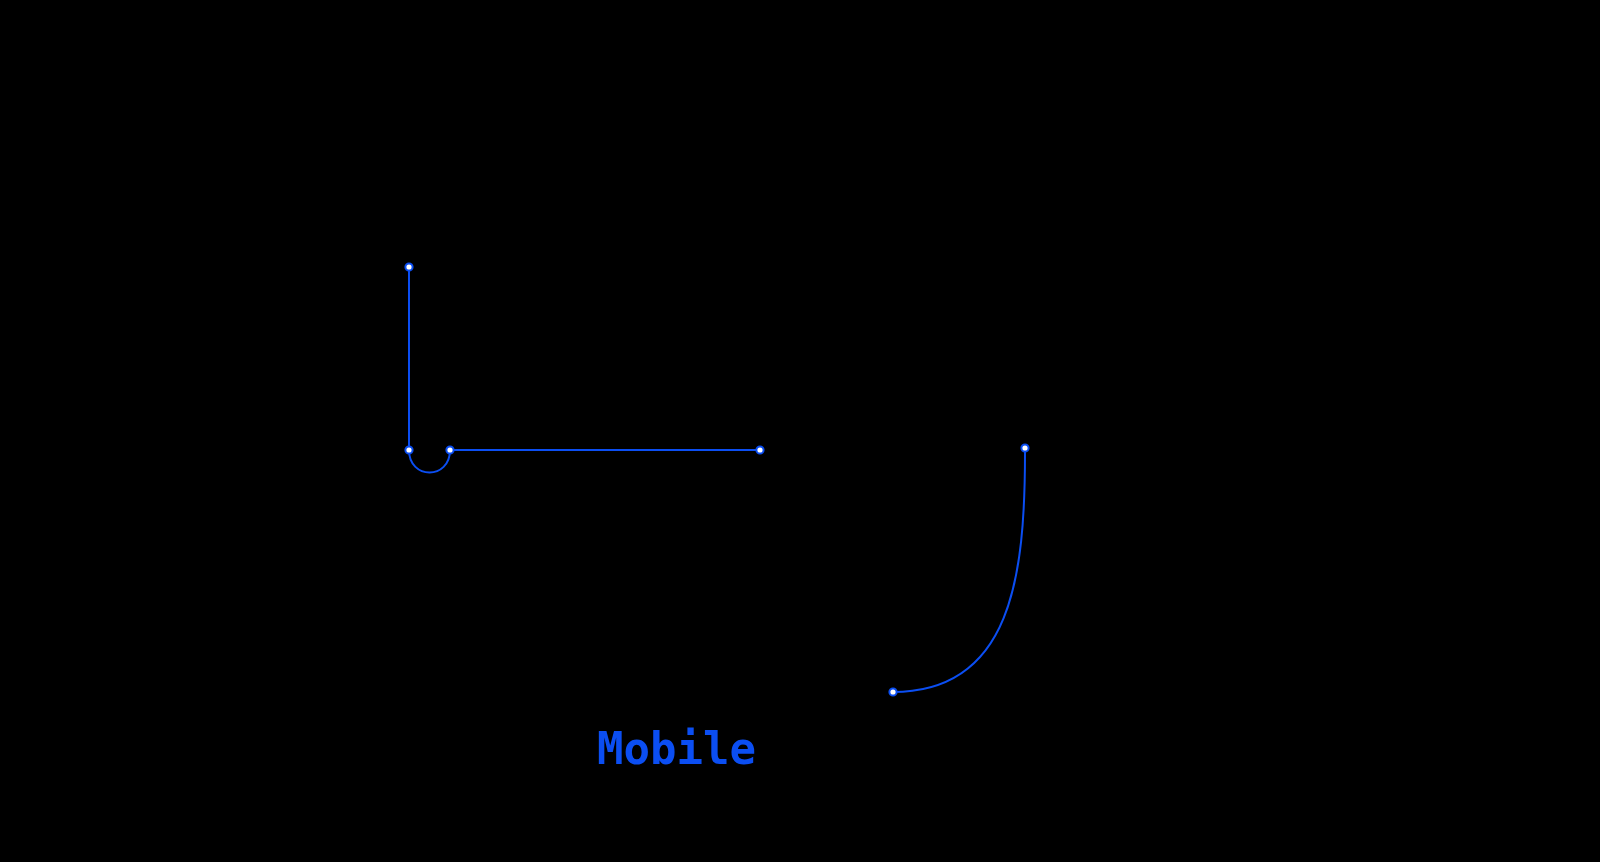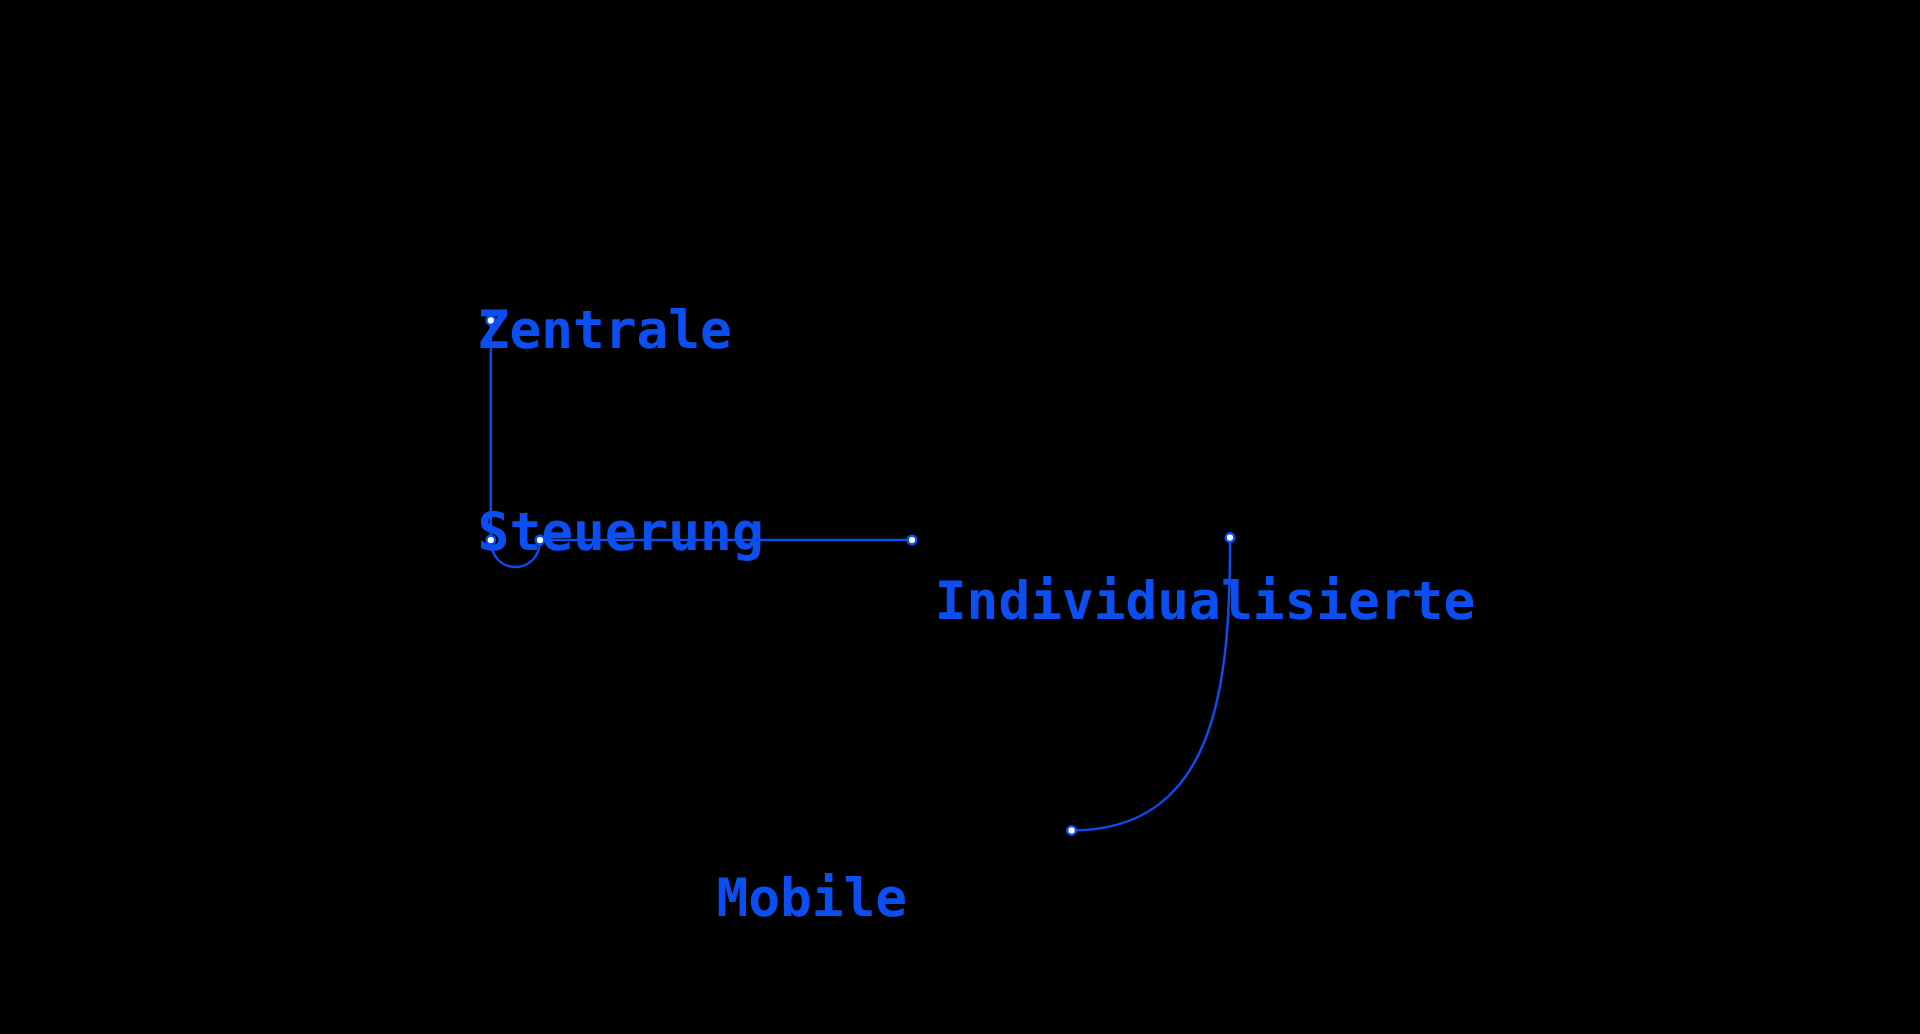--- a/index.html
+++ b/index.html
@@ -75,27 +75,22 @@
 
     <circle cx="450" cy="450" r="3.6" fill="#ffffff" stroke="#0b4ef2" stroke-width="2"></circle>
 
     <circle cx="760" cy="450" r="3.6" fill="#ffffff" stroke="#0b4ef2" stroke-width="2"></circle>
 
     <circle cx="1025" cy="448" r="3.6" fill="#ffffff" stroke="#0b4ef2" stroke-width="2"></circle>
 
     <circle cx="893" cy="692" r="3.6" fill="#ffffff" stroke="#0b4ef2" stroke-width="2"></circle>
   </svg>
 
-  <div class="node-label" id="label-zentrale-steuerung">
-    <span class="label-line">Zentrale</span>
-    <span class="label-line">Steuerung</span>
-  </div>
 
   <div class="node-label" id="label-individualisierte-loesungen">
-    <span class="label-line">Individualisierte</span>
   </div>
 
   <div class="node-label" id="label-mobile-sicherheit">
     <span class="label-line">Mobile</span>
     
   </div>
 
 </div>
 
 </body></html>

